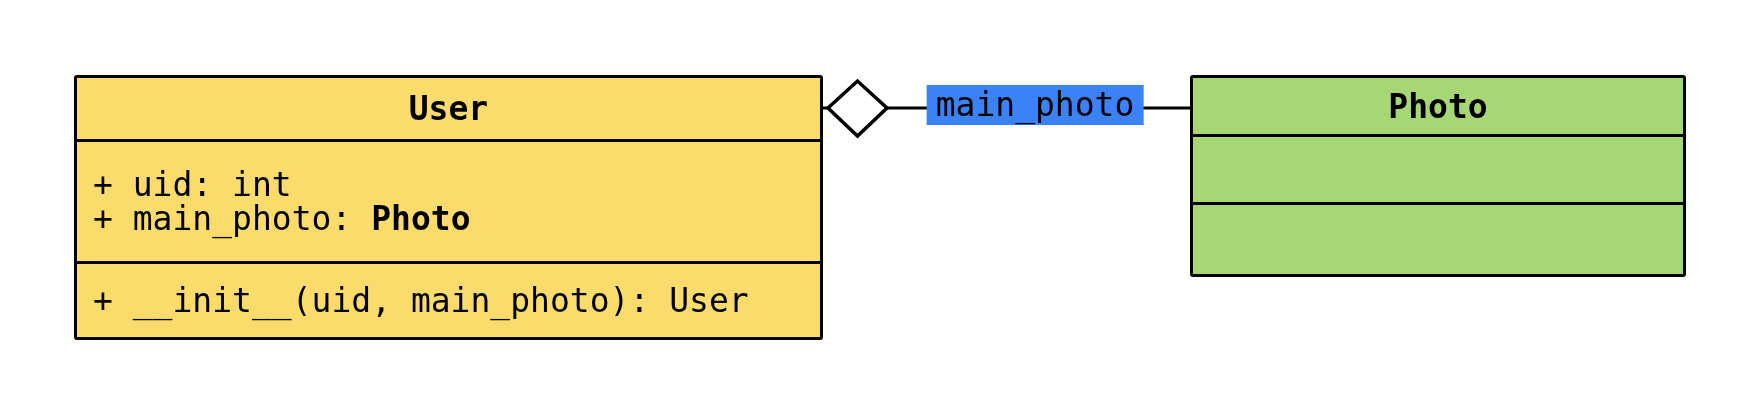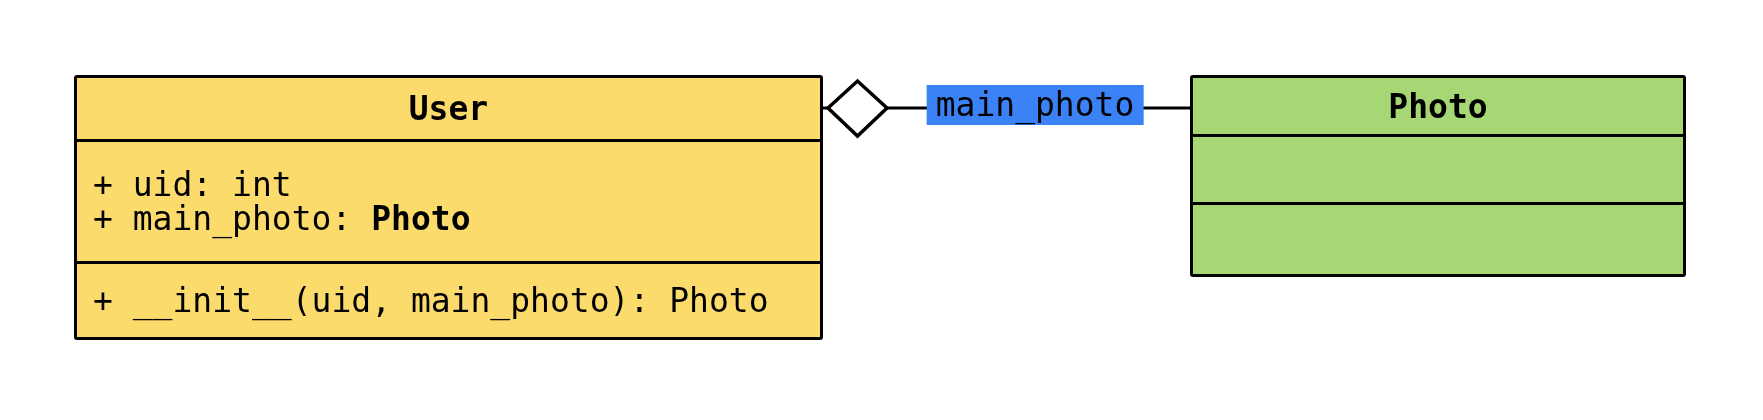--- a/index.html
+++ b/index.html
@@ -110,21 +110,21 @@
 
   <span class="edge-label">main_photo</span>
 
   <div class="uml-class user-class" style="background-color: rgb(252, 219, 109);">
     <div class="title">User</div>
     <div class="compartment attrs">
       <div class="line"><span>+ uid: int</span><span class="bold"></span></div>
       <div class="line"><span>+ main_photo: </span><span class="bold">Photo</span></div>
     </div>
     <div class="compartment last methods">
-      <div class="line"><span>+ __init__(uid, main_photo): Photo</span></div>
+      <div class="line"><span>+ __init__(uid, main_photo): User</span></div>
     </div>
   </div>
 
   <div class="uml-class photo-class" style="background-color: rgb(166, 215, 116);">
     <div class="title">Photo</div>
     <div class="compartment attrs"></div>
     <div class="compartment last methods"></div>
   </div>
 
 </div>

